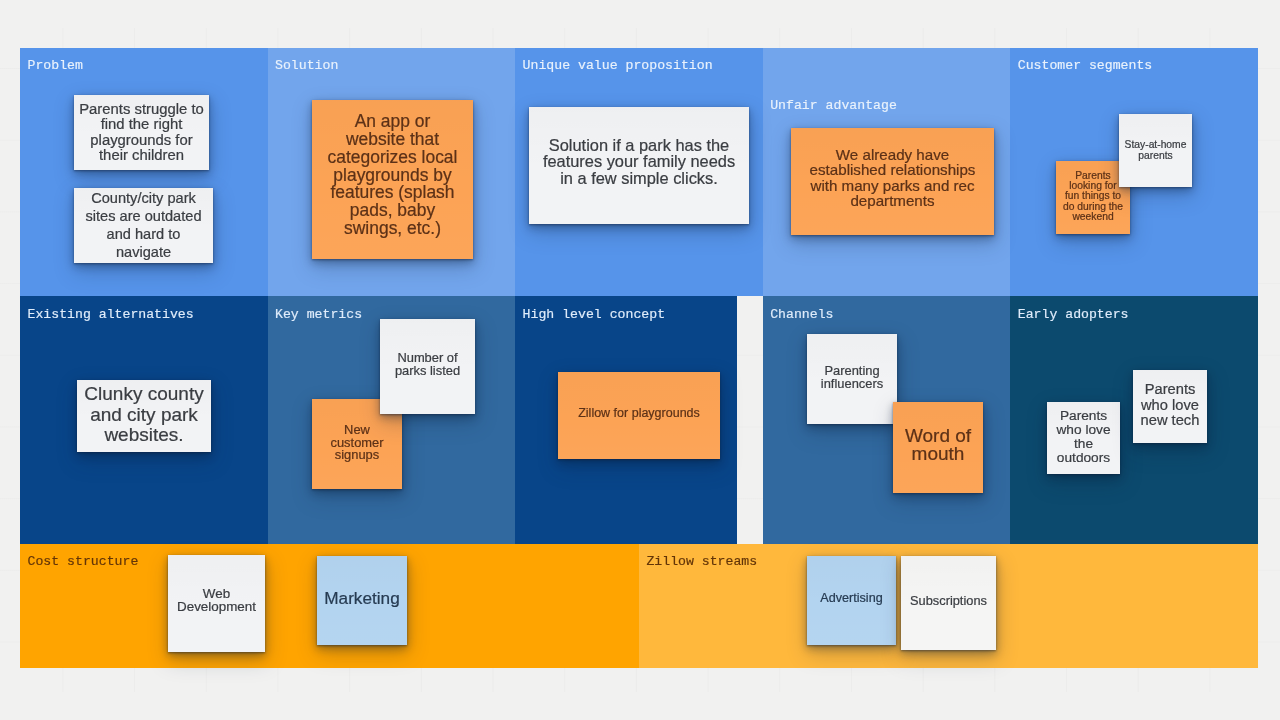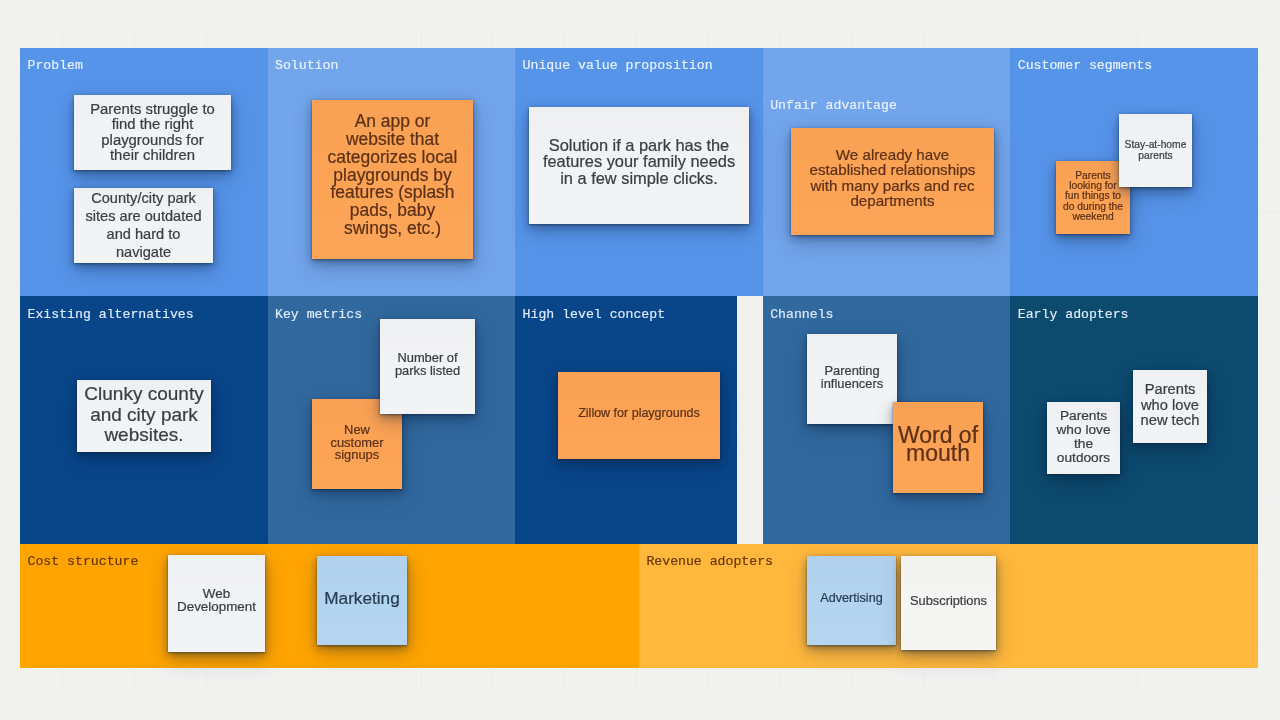--- a/index.html
+++ b/index.html
@@ -63,25 +63,25 @@
       <div class="cell" style="left: 742.68px; top: 248.1px; width: 247.56px; height: 247.5px; background: rgb(49, 105, 159);">
         <div class="cell-title" style="color: rgb(223, 236, 251);">Channels</div>
       </div>
       <div class="cell" style="left: 990.24px; top: 248.1px; width: 247.56px; height: 247.5px; background: #0c4a6e;">
         <div class="cell-title" style="color: rgb(223, 236, 251);">Early adopters</div>
       </div>
       <div class="cell" style="left: 0px; top: 495.6px; width: 618.9px; height: 124.4px; background: rgb(255, 164, 0);">
         <div class="cell-title" style="color: rgb(99, 53, 8);">Cost structure</div>
       </div>
       <div class="cell" style="left: 618.9px; top: 495.6px; width: 618.9px; height: 124.4px; background: rgb(255, 184, 60);">
-        <div class="cell-title" style="color: rgb(99, 53, 8);">Revenue adopters</div>
+        <div class="cell-title" style="color: rgb(99, 53, 8);">Zillow streams</div>
       </div>
     </div>
   <div id="notes">
-      <div class="note" style="left: 74px; top: 95px; width: 157px; height: 75px; background: rgb(242, 243, 245); color: rgb(58, 61, 66); font-size: 14.85px; line-height: 15.2px; z-index: 1;">
+      <div class="note" style="left: 74px; top: 95px; width: 135px; height: 75px; background: rgb(242, 243, 245); color: rgb(58, 61, 66); font-size: 14.85px; line-height: 15.2px; z-index: 1;">
         <span class="note-text">Parents struggle to
 find the right
 playgrounds for
 their children</span>
       </div>
       <div class="note" style="left: 74px; top: 188px; width: 139px; height: 75px; background: rgb(242, 243, 245); color: rgb(58, 61, 66); font-size: 14.6px; line-height: 18px; z-index: 1;">
         <span class="note-text" style="top: -1px;">County/city park
 sites are outdated
 and hard to
 navigate</span>
@@ -131,21 +131,21 @@
 customer
 signups</span>
       </div>
       <div class="note" style="left: 558px; top: 372px; width: 162px; height: 87px; background: rgb(252, 163, 85); color: rgb(92, 49, 23); font-size: 12.5px; line-height: 13px; z-index: 1;">
         <span class="note-text" style="top: -2px;">Zillow for playgrounds</span>
       </div>
       <div class="note" style="left: 807px; top: 334px; width: 90px; height: 90px; background: rgb(242, 243, 245); color: rgb(58, 61, 66); font-size: 12.9px; line-height: 13.1px; z-index: 1;">
         <span class="note-text" style="top: -2px;">Parenting
 influencers</span>
       </div>
-      <div class="note" style="left: 893px; top: 402px; width: 90px; height: 91px; background: rgb(252, 163, 85); color: rgb(92, 49, 23); font-size: 23px; line-height: 17.1px; z-index: 2;">
+      <div class="note" style="left: 893px; top: 402px; width: 90px; height: 91px; background: rgb(252, 163, 85); color: rgb(92, 49, 23); font-size: 19px; line-height: 17.1px; z-index: 2;">
         <span class="note-text" style="top: -3px;">Word of
 mouth</span>
       </div>
       <div class="note" style="left: 1047px; top: 402px; width: 73px; height: 72px; background: rgb(242, 243, 245); color: rgb(58, 61, 66); font-size: 13.7px; line-height: 13.9px; z-index: 1;">
         <span class="note-text" style="top: -1px;">Parents
 who love
 the
 outdoors</span>
       </div>
       <div class="note" style="left: 1133px; top: 370px; width: 74px; height: 73px; background: rgb(242, 243, 245); color: rgb(58, 61, 66); font-size: 14.7px; line-height: 15.6px; z-index: 1;">

